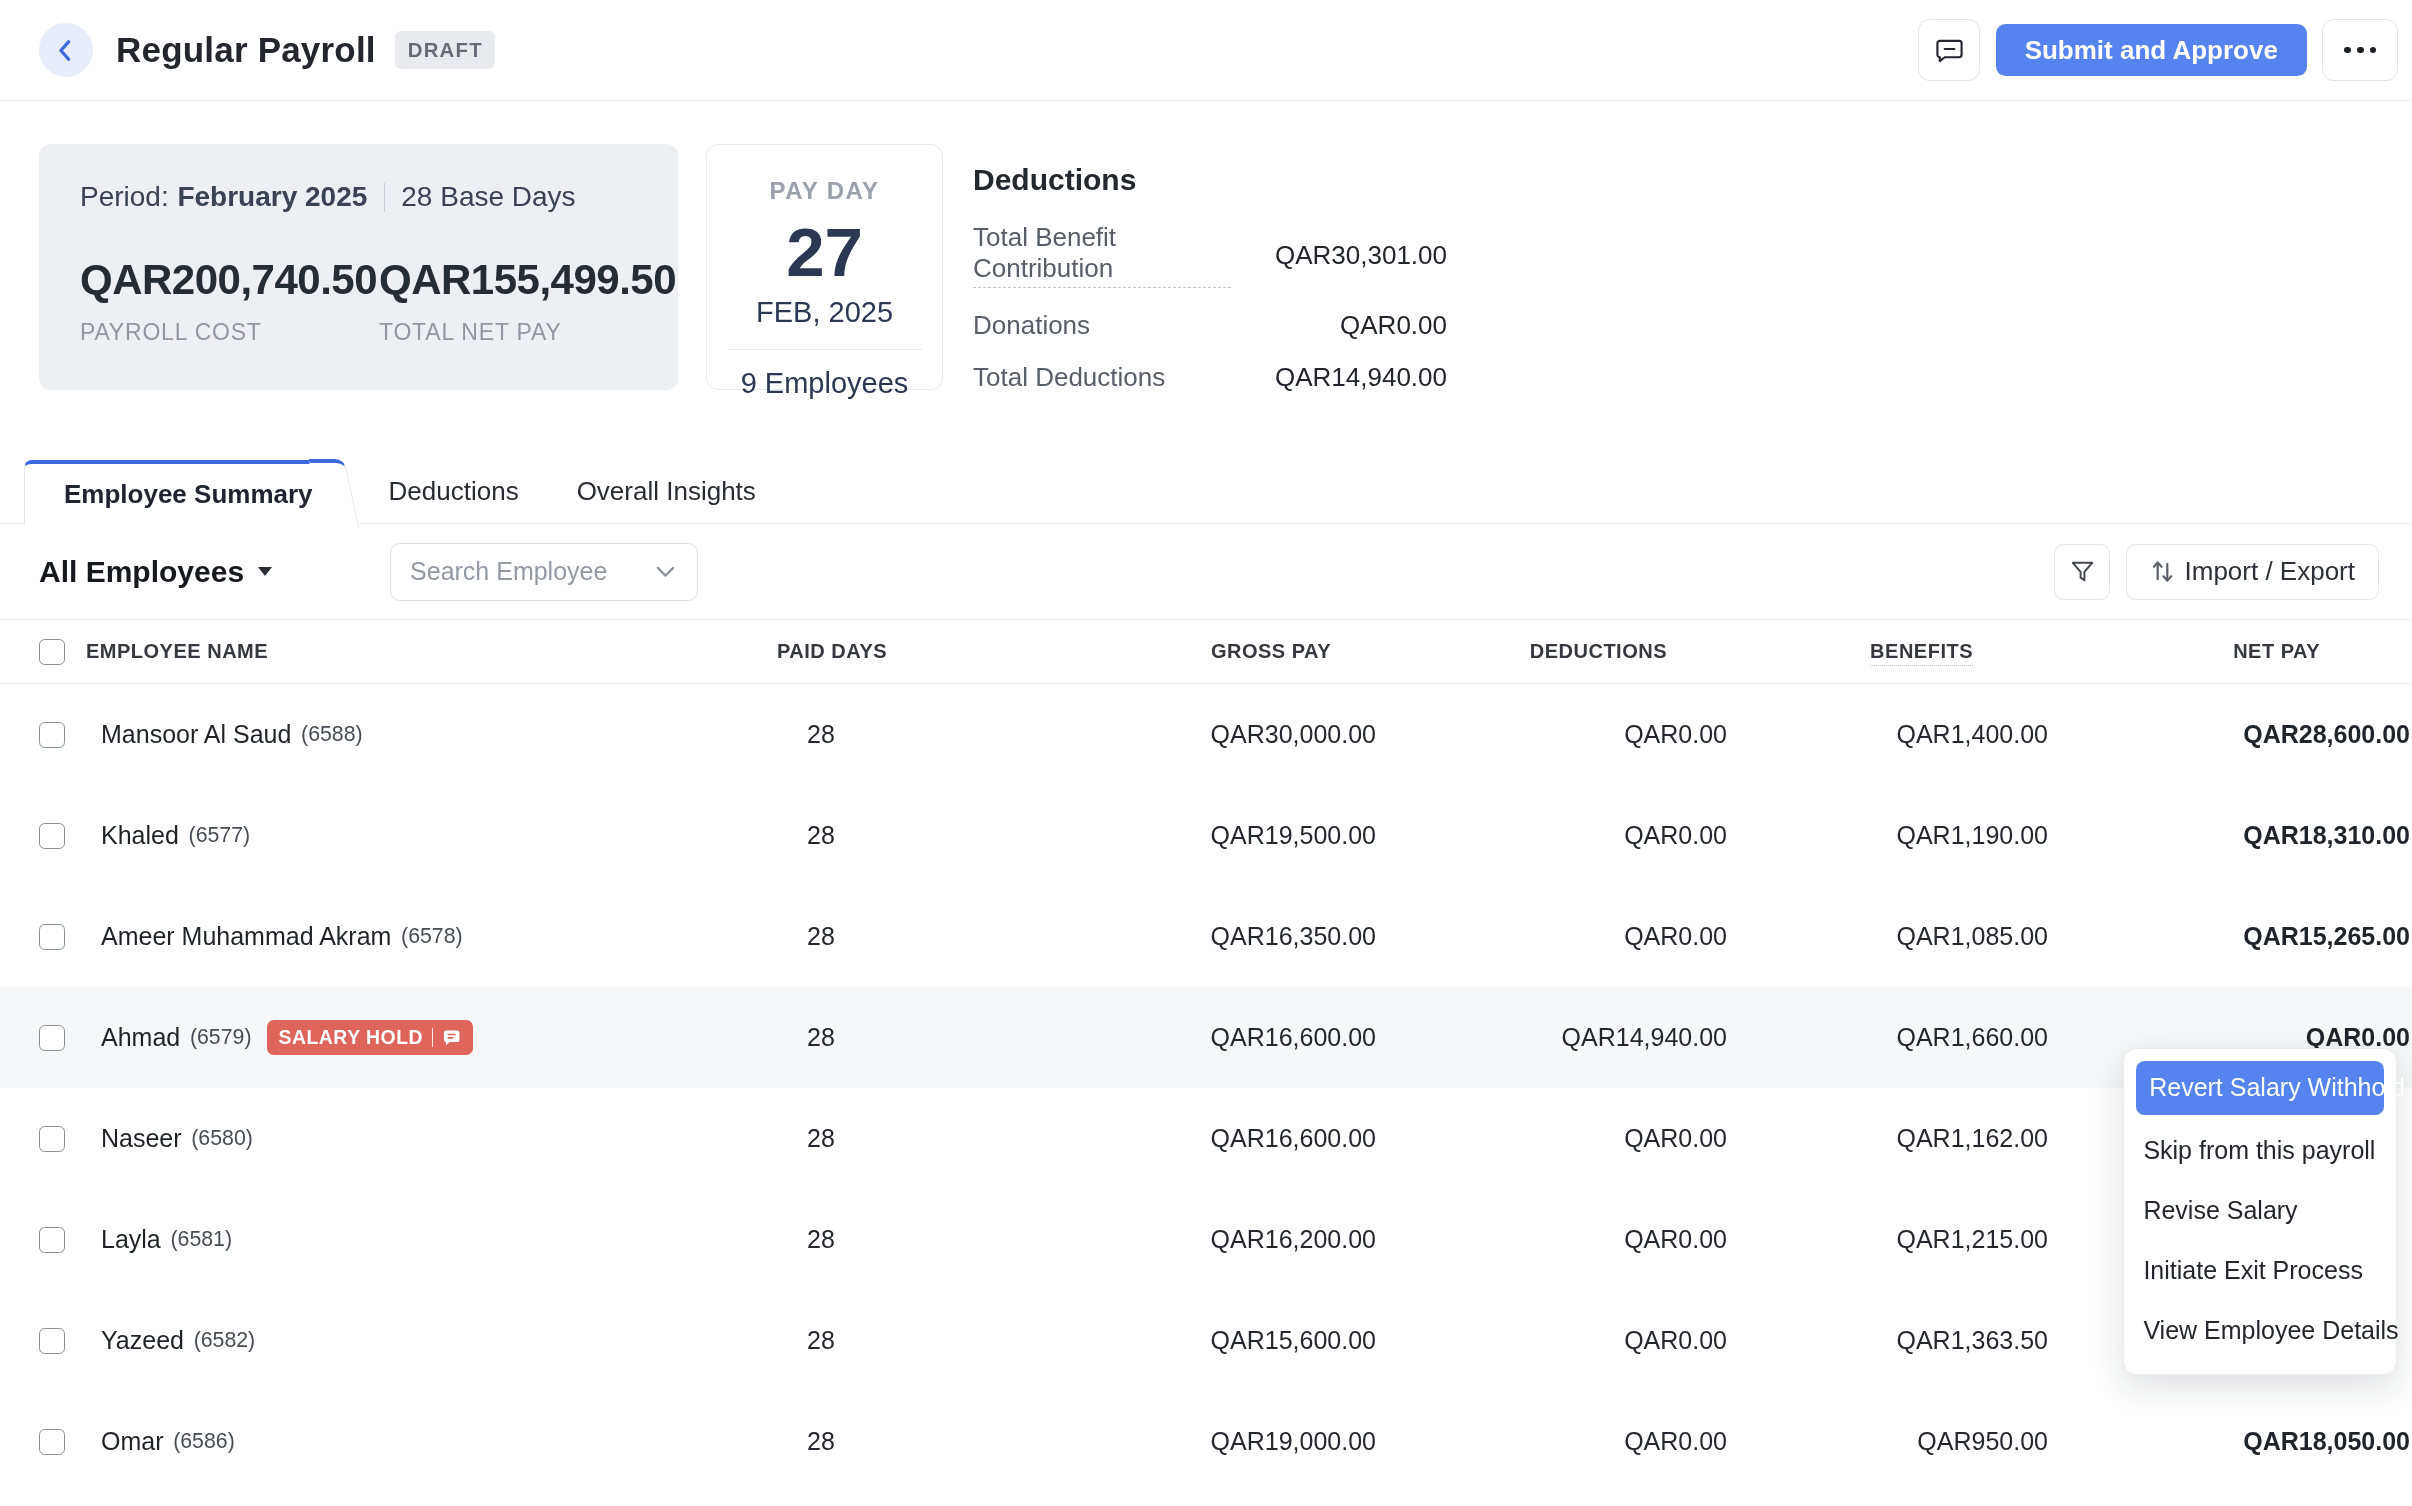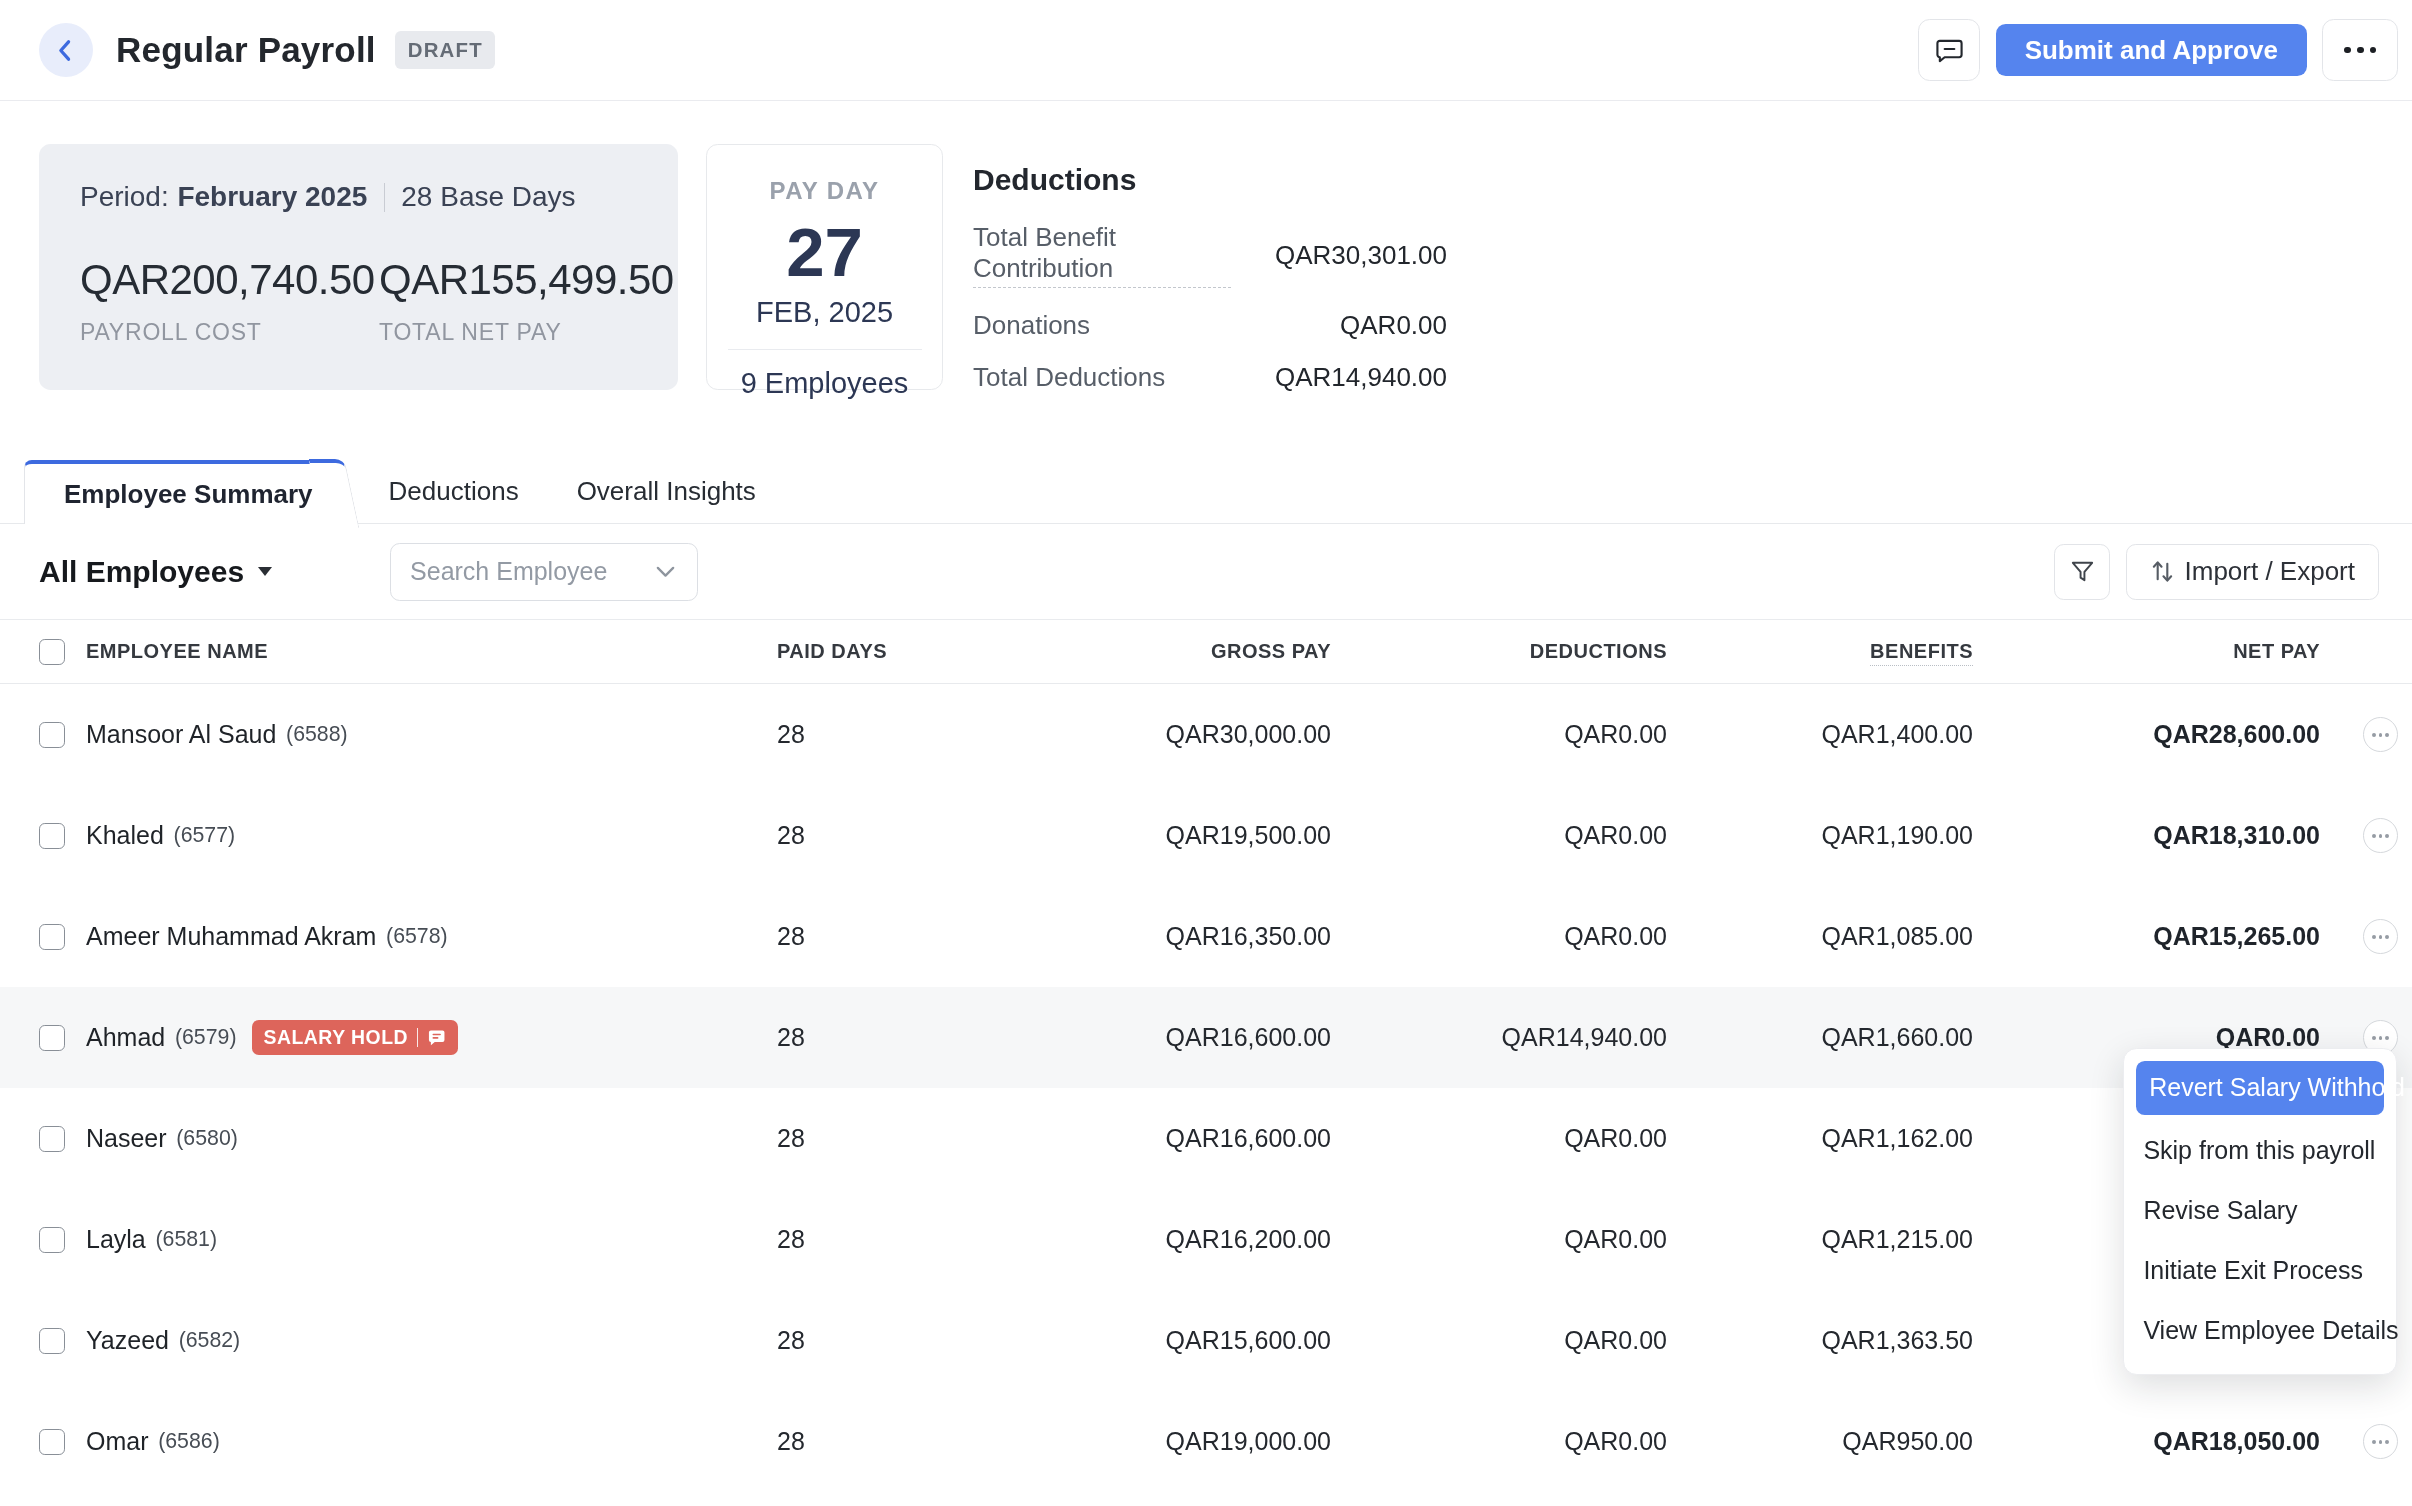--- a/index.html
+++ b/index.html
@@ -30,21 +30,21 @@
                  font-family:"Liberation Sans", sans-serif; }
 
   
   .summary { margin:43px 39px 0 39px; display:flex; align-items:flex-start; }
   .period-card { width:639px; height:246px; background:var(--card-bg); border-radius:11.6px; padding:37px 41px; }
   .period-line { display:flex; align-items:center; font-size:28px; color:#3A4254; }
   .period-line .plabel { font-weight:400; }
   .period-line .pvalue { font-weight:600; margin-left:8.7px; }
   .vdiv { width:1px; height:29px; background:#C9CCD3; margin:0 16.5px; }
   .amounts { margin-top:43px; display:grid; grid-template-columns:299px auto; }
-  .amount-value { font-size:42px; font-weight:400; color:#262C34; letter-spacing:-0.5px; }
+  .amount-value { font-size:42px; font-weight:700; color:#262C34; letter-spacing:-0.5px; }
   .amount-label { margin-top:14.6px; font-size:23px; color:#9196A0; letter-spacing:0.8px; }
 
   .payday-card { width:237px; height:246px; margin-left:28px; background:#fff;
                  border:1.5px solid #E7E9EC; border-radius:11.6px; text-align:center; padding-top:32px; }
   .payday-label { font-size:24px; font-weight:700; color:#9AA1AC; letter-spacing:1.4px; }
   .payday-day { margin-top:9.7px; font-size:69px; font-weight:600; color:#2C3754; line-height:1.1; }
   .payday-date { margin-top:5.8px; font-size:29px; font-weight:500; color:#2C3754; }
   .payday-div { width:194px; height:1px; background:#E9EBEF; margin:19.4px auto 0; }
   .payday-count { margin-top:17.5px; font-size:29px; font-weight:500; color:#2C3754; }
 
@@ -87,21 +87,21 @@
                 font-size:26px; font-weight:500; color:#2D3138; font-family:"Liberation Sans", sans-serif; }
 
   
   .grid-row { display:grid; grid-template-columns:47px 691px 126px 428px 336px 306px 347px 78px;
               align-items:center; padding:0 15.5px 0 39px; }
   .thead { height:64px; border-bottom:1px solid #E8EAED; }
   .th { font-size:20px; font-weight:700; color:#35393F; letter-spacing:0.5px; }
   .th.r, .td.r { text-align:right; }
   .th .dotted { border-bottom:1.5px dotted #B9BEC5; padding-bottom:2.9px; }
   .checkbox { width:26px; height:26px; border:1.5px solid #898F97; border-radius:5.8px; background:#fff; cursor:pointer; }
-  .row { height:101px; }
+  .row { height:101px;gap:15px; }
   .row.highlight { background:var(--row-highlight); }
   .td { font-size:25px; color:#24282E; }
   .name-cell { display:flex; align-items:center; }
   .emp-name { font-size:25px; font-weight:500; color:#1F2328; }
   .emp-id { font-size:21.3px; color:#474D55; margin-left:9.7px; }
   .net { font-weight:700; color:#1F242B; }
   .hold-badge { margin-left:15.5px; background:var(--badge-red); color:#fff; border-radius:6.8px;
                 padding:5.8px 11.6px; font-size:19.4px; font-weight:700; letter-spacing:0.5px;
                 display:inline-flex; align-items:center; gap:8.7px; }
   .hold-badge .bdiv { width:1.5px; height:19.4px; background:rgba(255,255,255,.85); }

